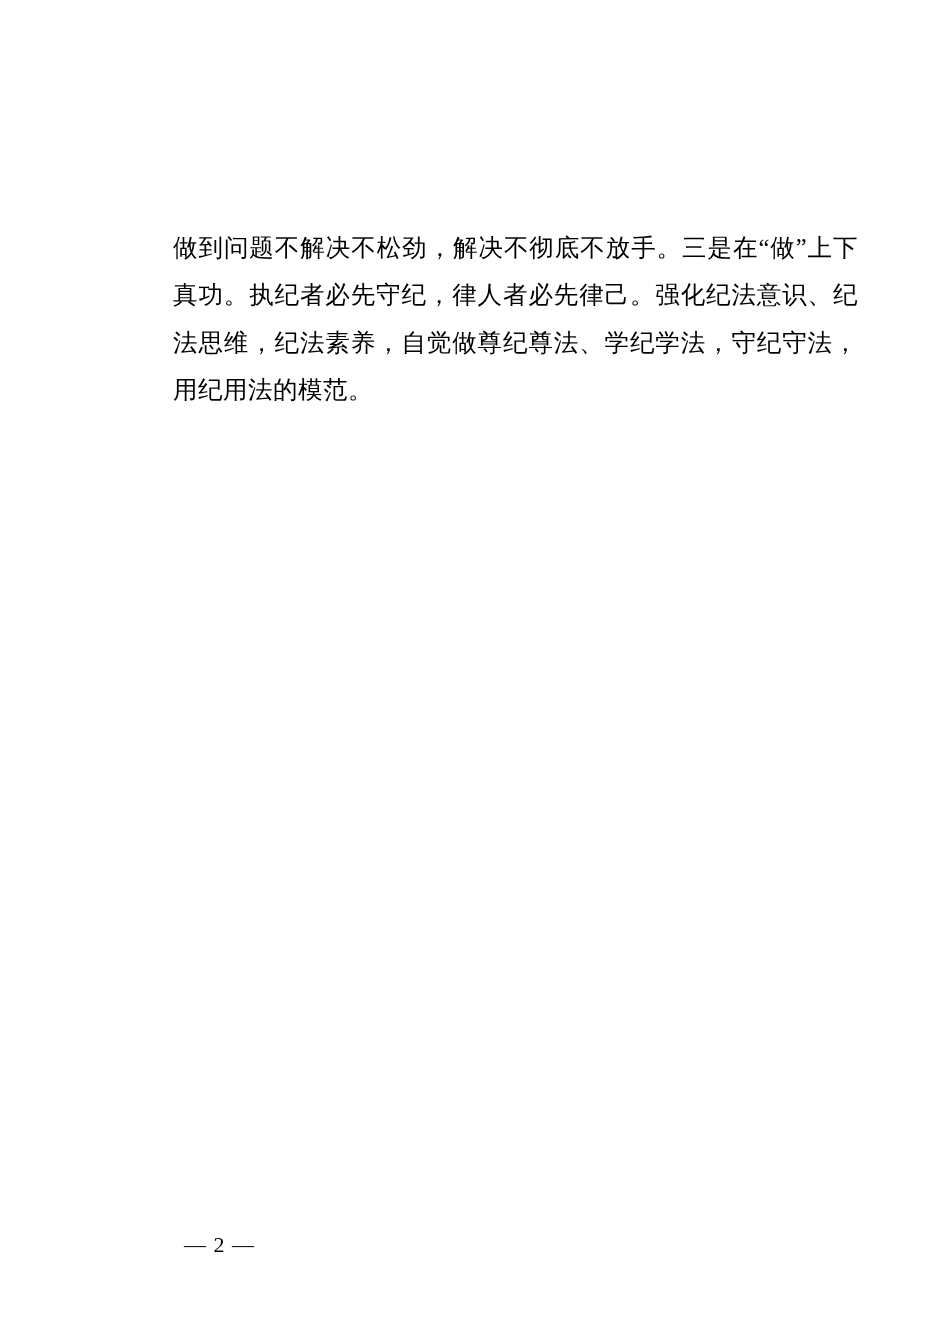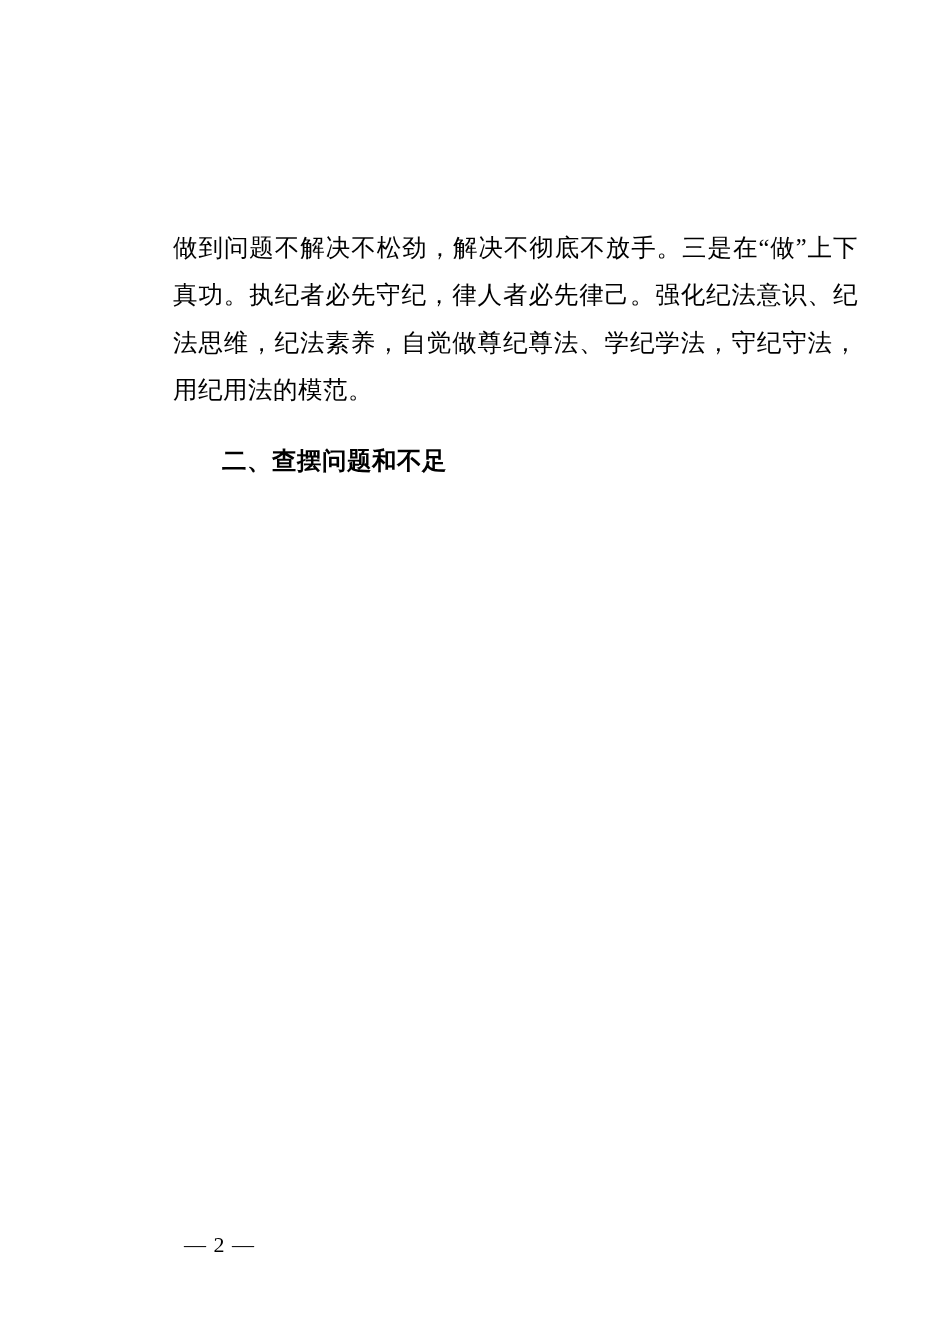--- a/index.html
+++ b/index.html
@@ -48,21 +48,20 @@
 </style>
 </head>
 <body>
 
 <div class="page">
 
   <div class="content">
 
     <p class="para">做到问题不解决不松劲，解决不彻底不放手。三是在“做”上下真功。执纪者必先守纪，律人者必先律己。强化纪法意识、纪法思维，纪法素养，自觉做尊纪尊法、学纪学法，守纪守法，用纪用法的模范。</p>
 
-    <h2 class="heading">二、查摆问题和不足</h2>
 
 
 
   </div>
 
   <div class="footer">— 2 —</div>
 
 </div>
 
 </body></html>

